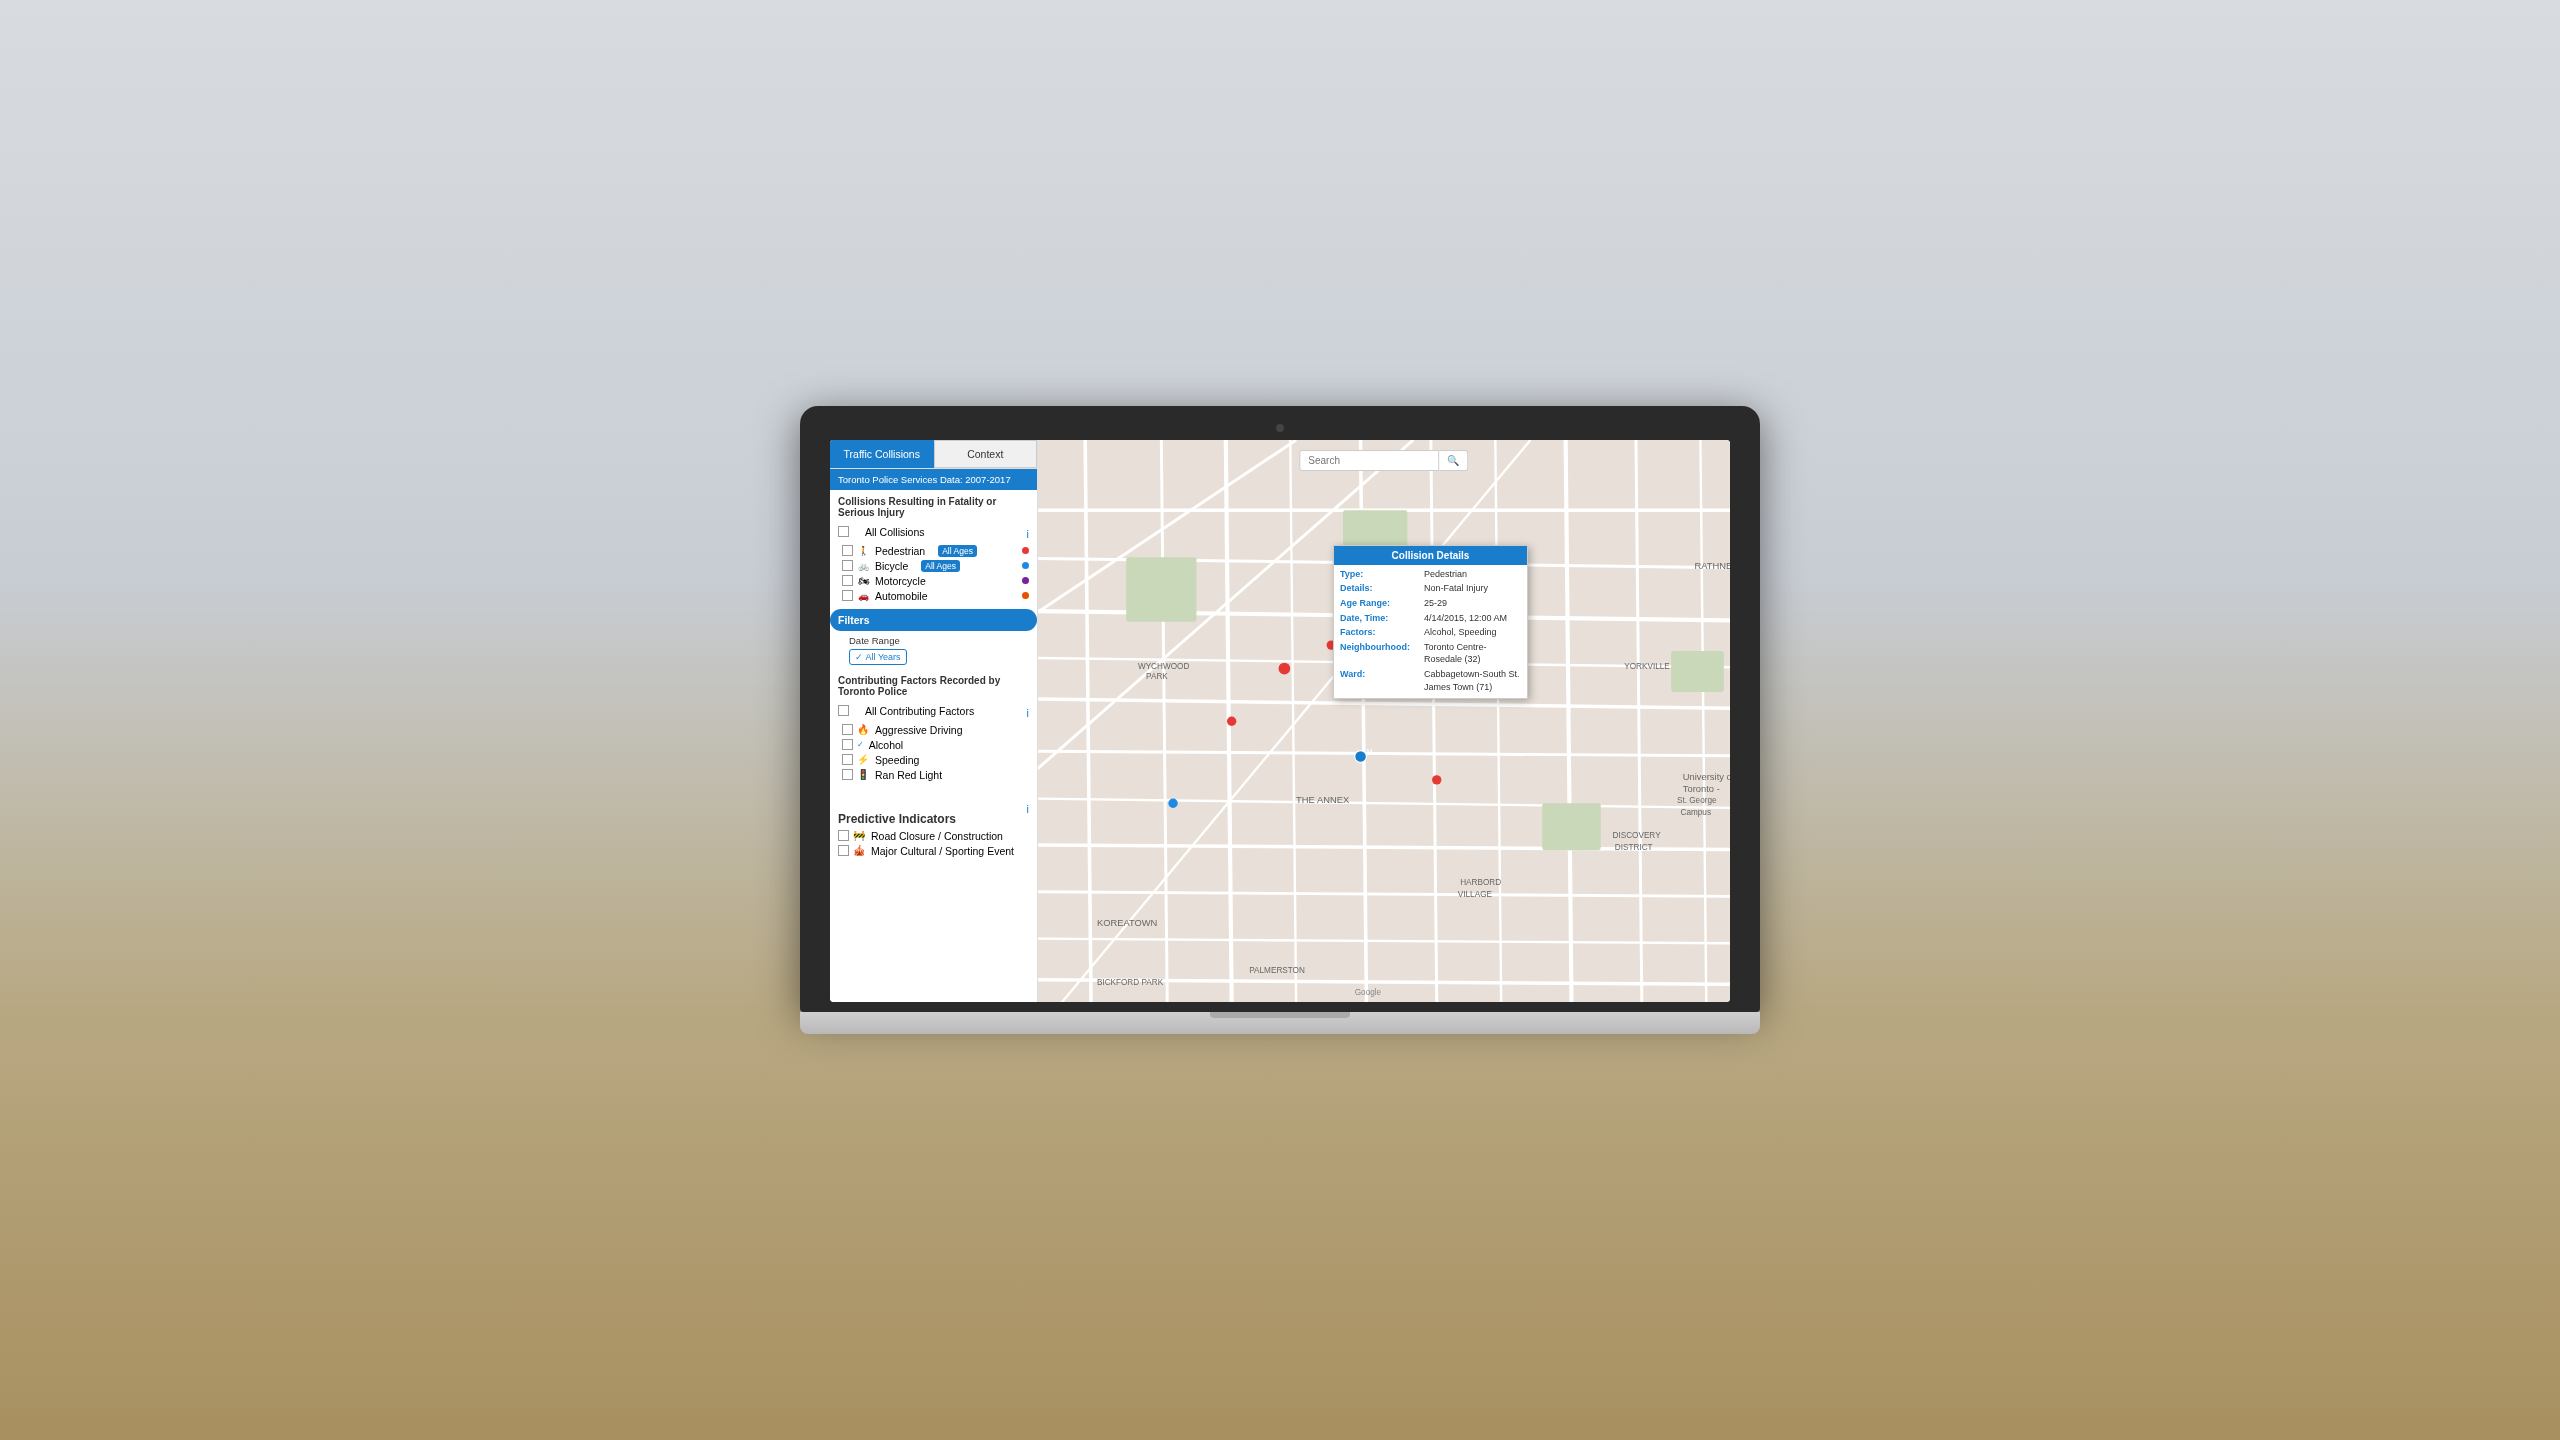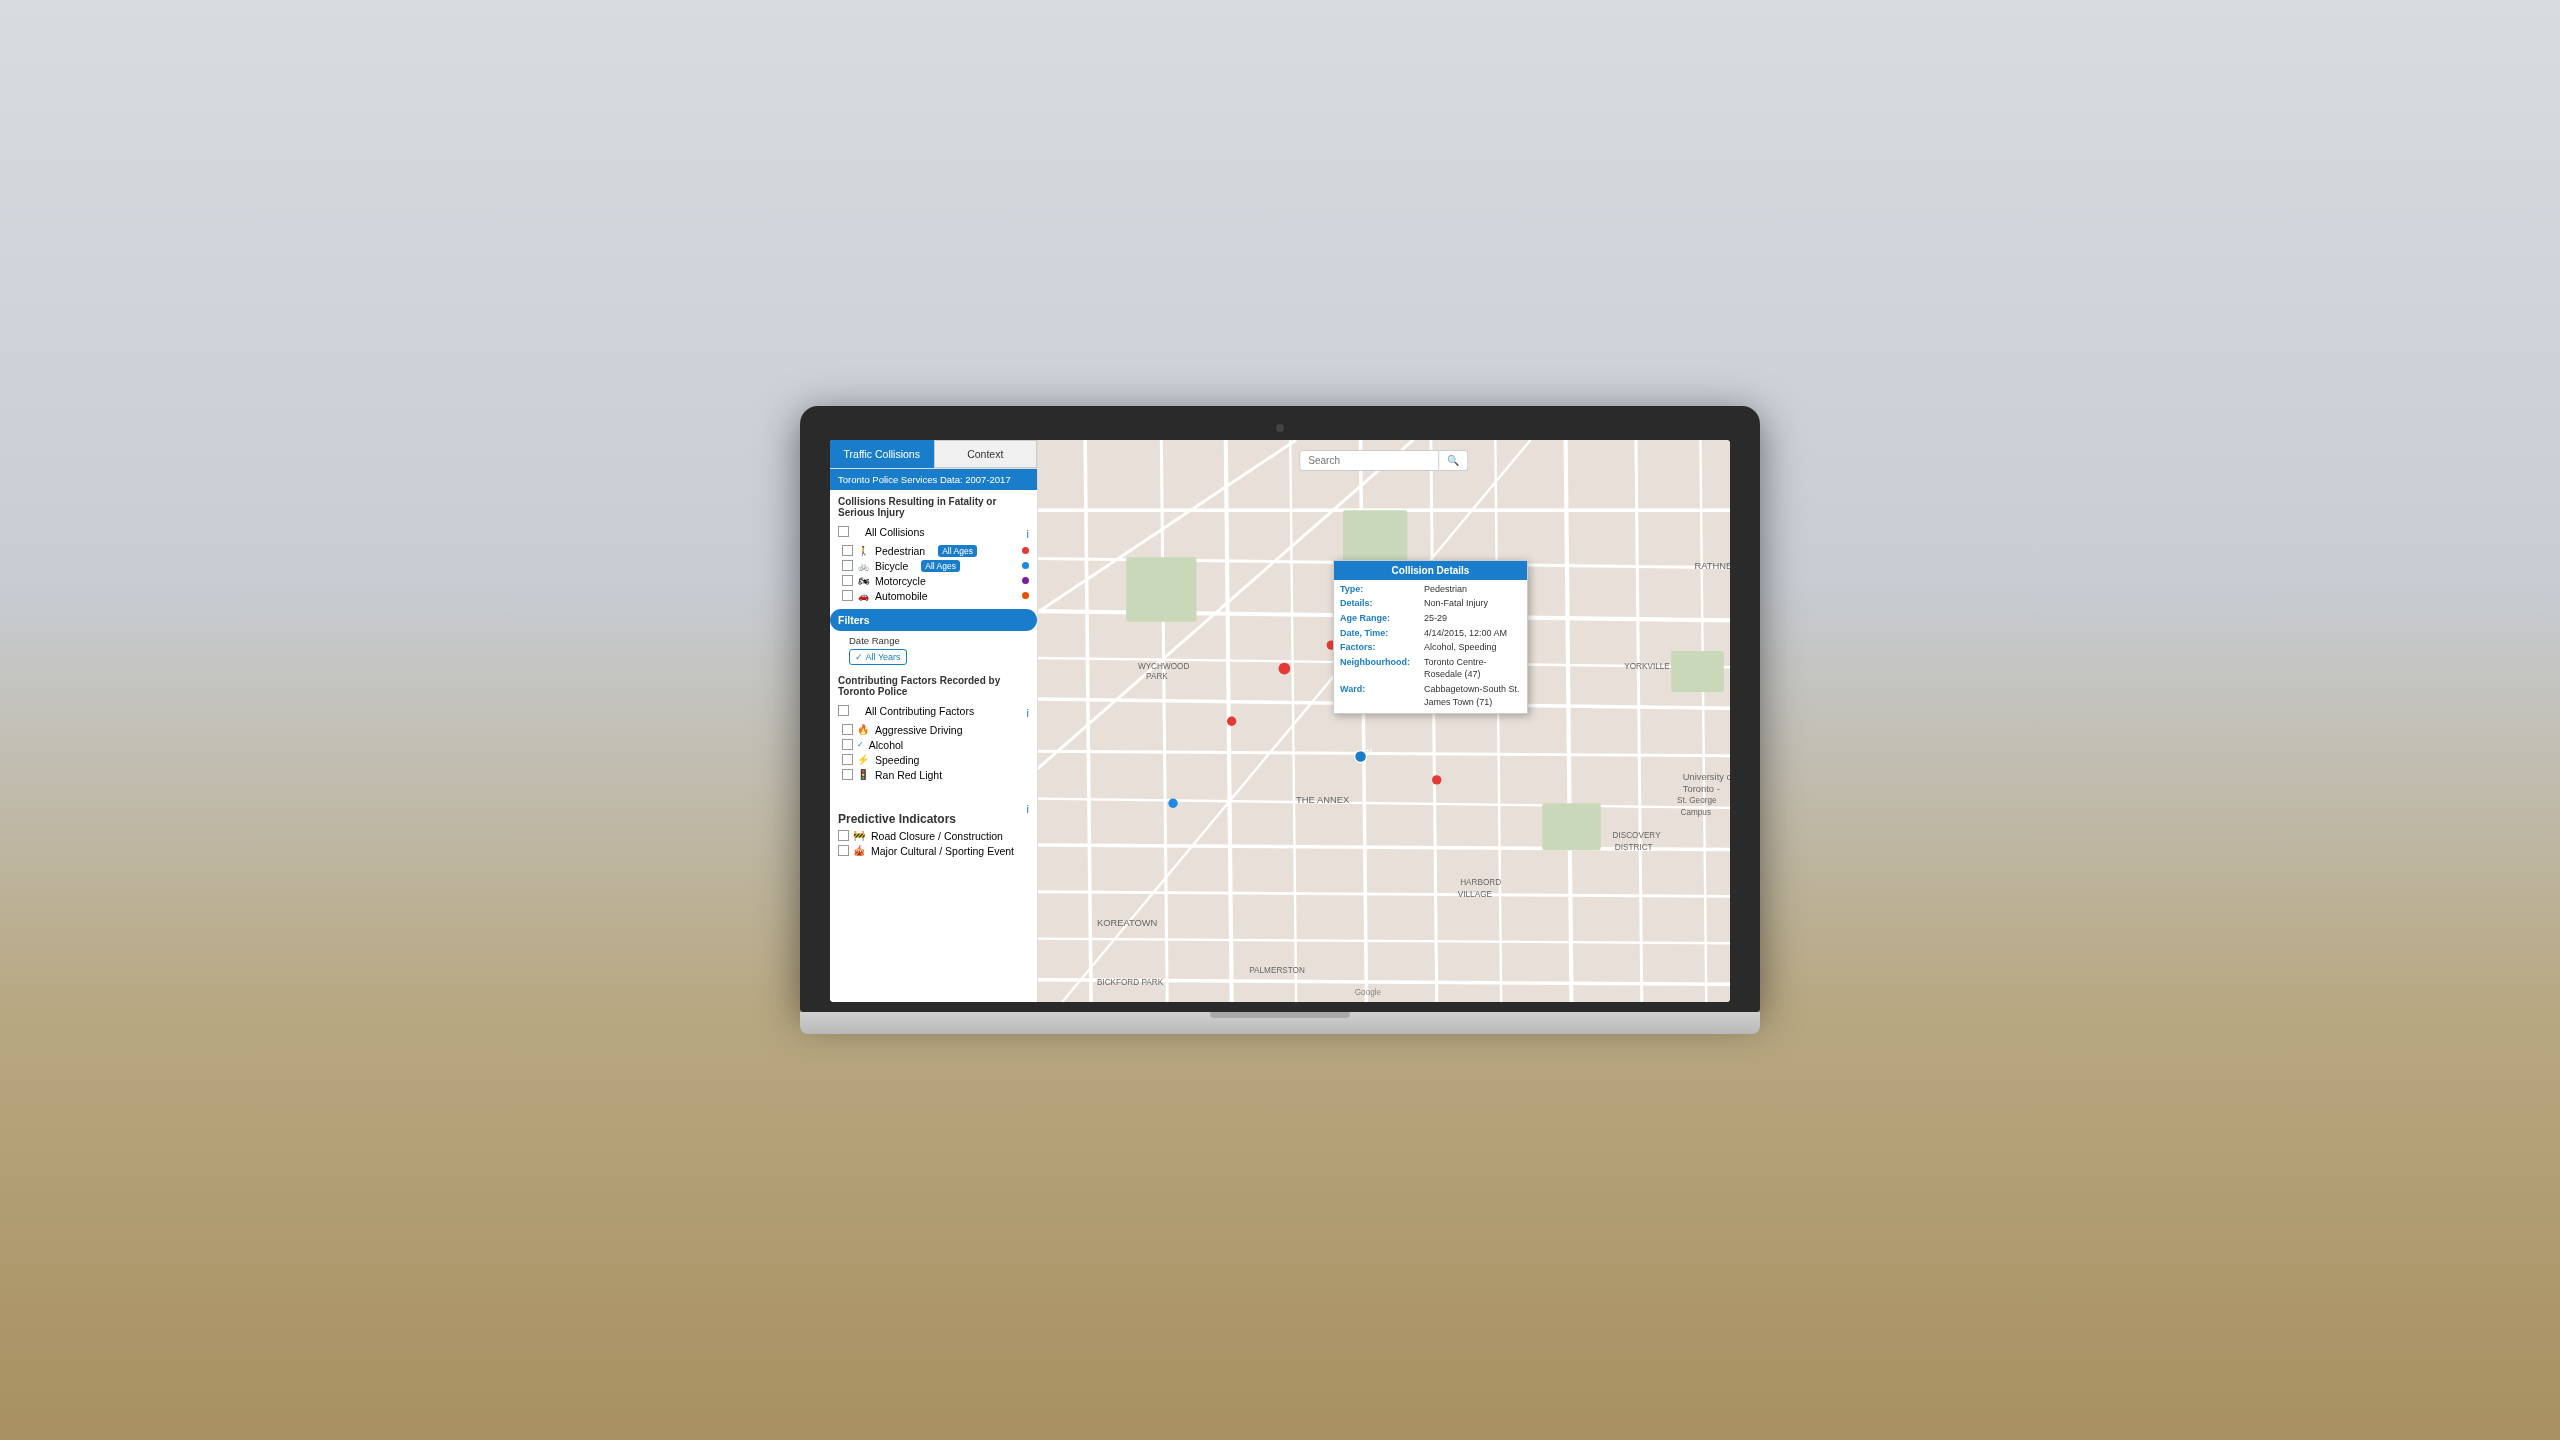--- a/index.html
+++ b/index.html
@@ -301,21 +301,21 @@
       border: 1px solid #ccc;
       border-left: none;
       border-radius: 0 3px 3px 0;
       font-size: 10px;
       cursor: pointer;
     }
 
     
     .collision-popup {
       position: absolute;
-      top: 120px;
+      top: 105px;
       left: 295px;
       z-index: 20;
       background: #fff;
       border: 1px solid #ccc;
       box-shadow: 2px 2px 8px rgba(0,0,0,0.3);
       width: 195px;
       font-size: 9.5px;
     }
     .popup-header {
       background: #1a7dcc;
@@ -567,21 +567,21 @@
                 <div class="popup-row">
                   <span class="popup-label">Date, Time:</span>
                   <span class="popup-value">4/14/2015, 12:00 AM</span>
                 </div>
                 <div class="popup-row">
                   <span class="popup-label">Factors:</span>
                   <span class="popup-value">Alcohol, Speeding</span>
                 </div>
                 <div class="popup-row">
                   <span class="popup-label">Neighbourhood:</span>
-                  <span class="popup-value">Toronto Centre-Rosedale (47)</span>
+                  <span class="popup-value">Toronto Centre-Rosedale (32)</span>
                 </div>
                 <div class="popup-row">
                   <span class="popup-label">Ward:</span>
                   <span class="popup-value">Cabbagetown-South St. James Town (71)</span>
                 </div>
 
               </div>
             </div>
 
           </div>

